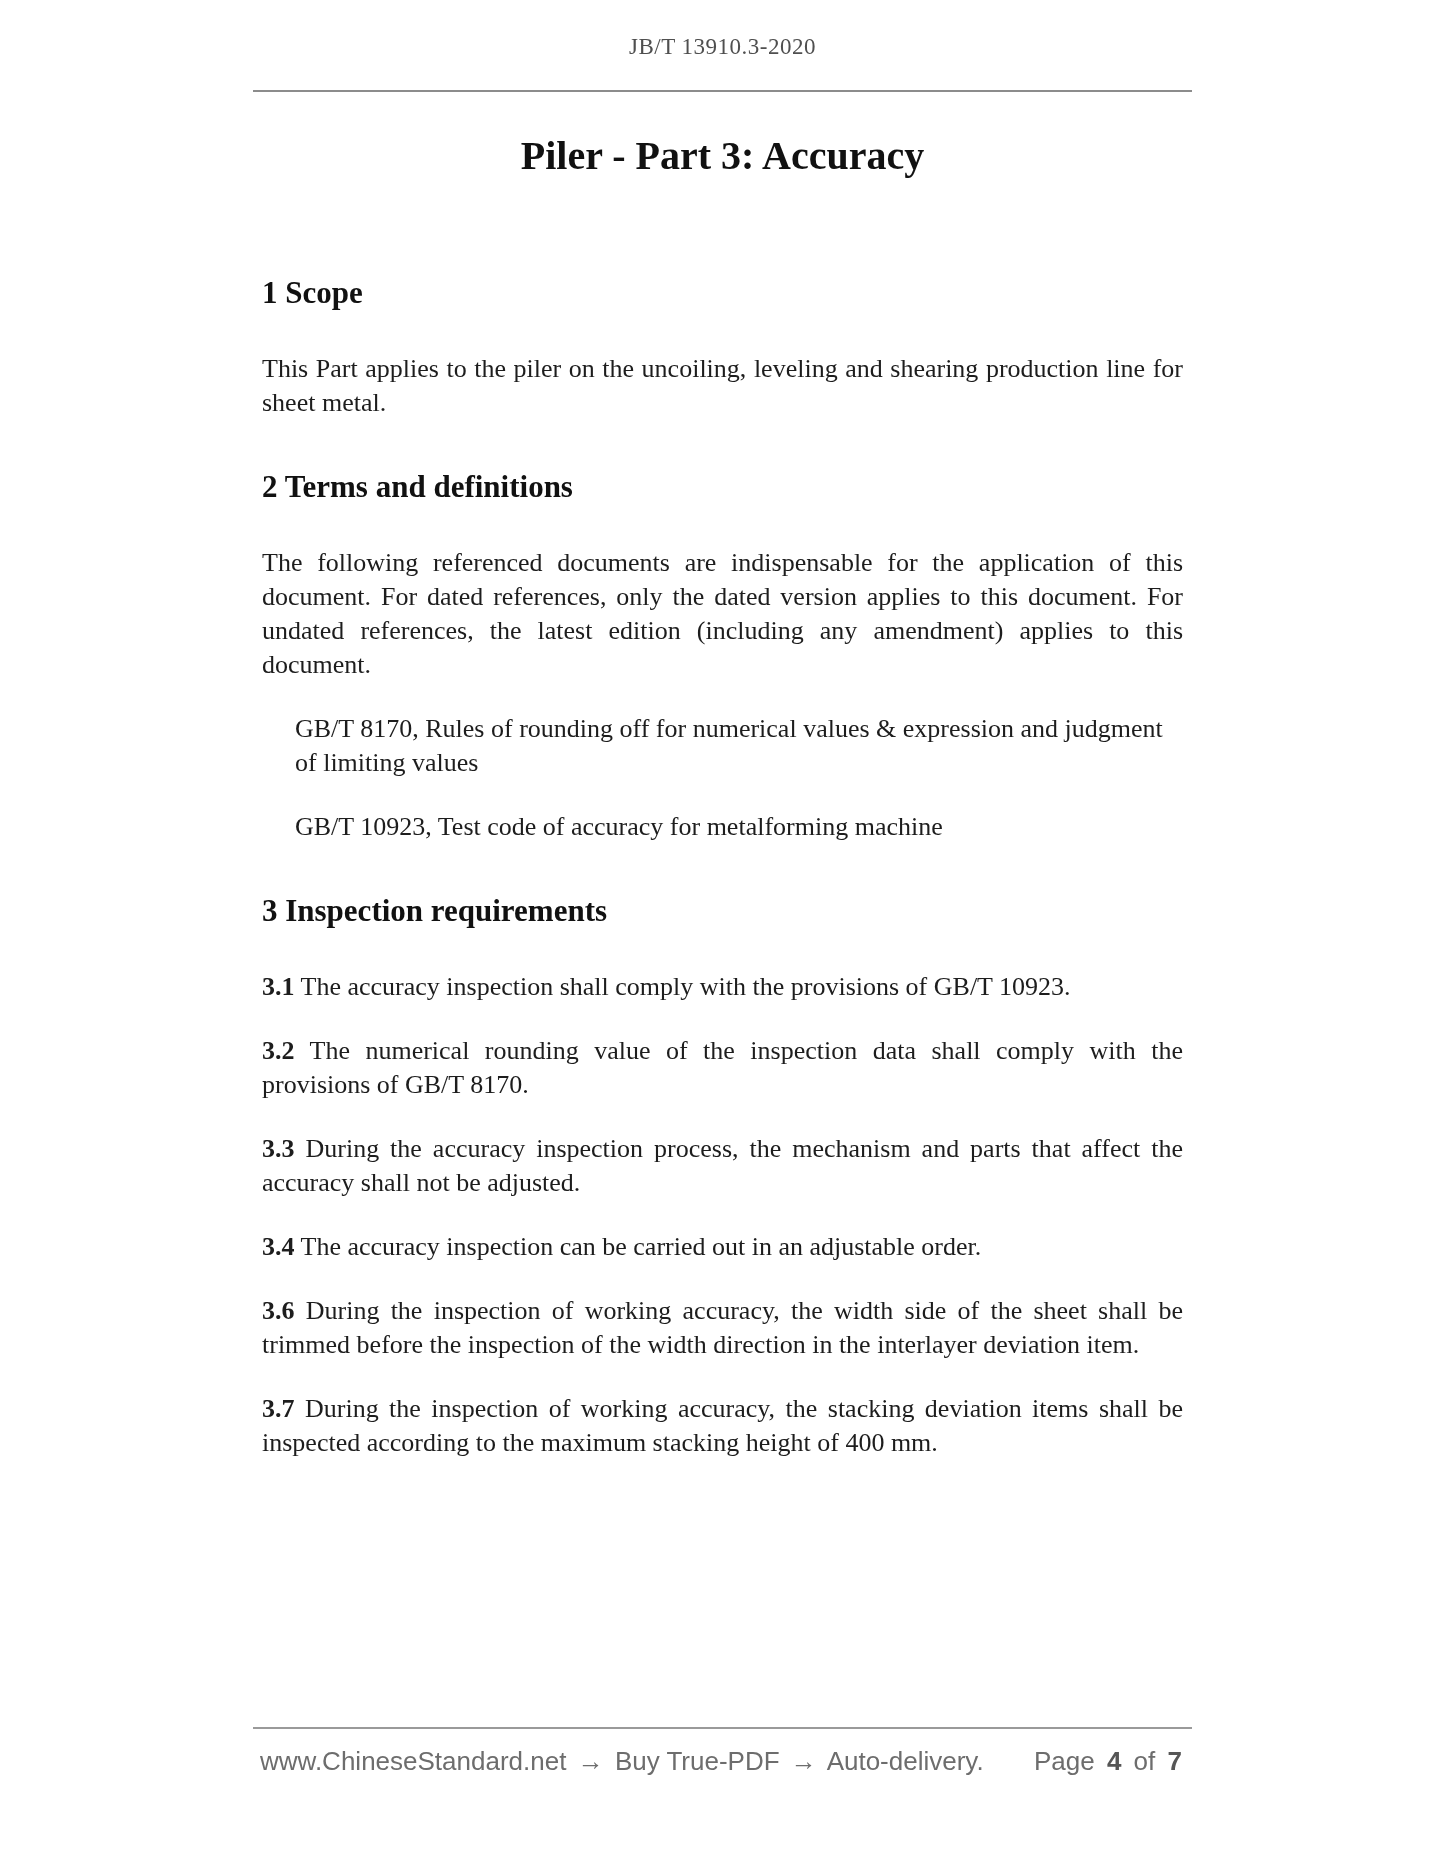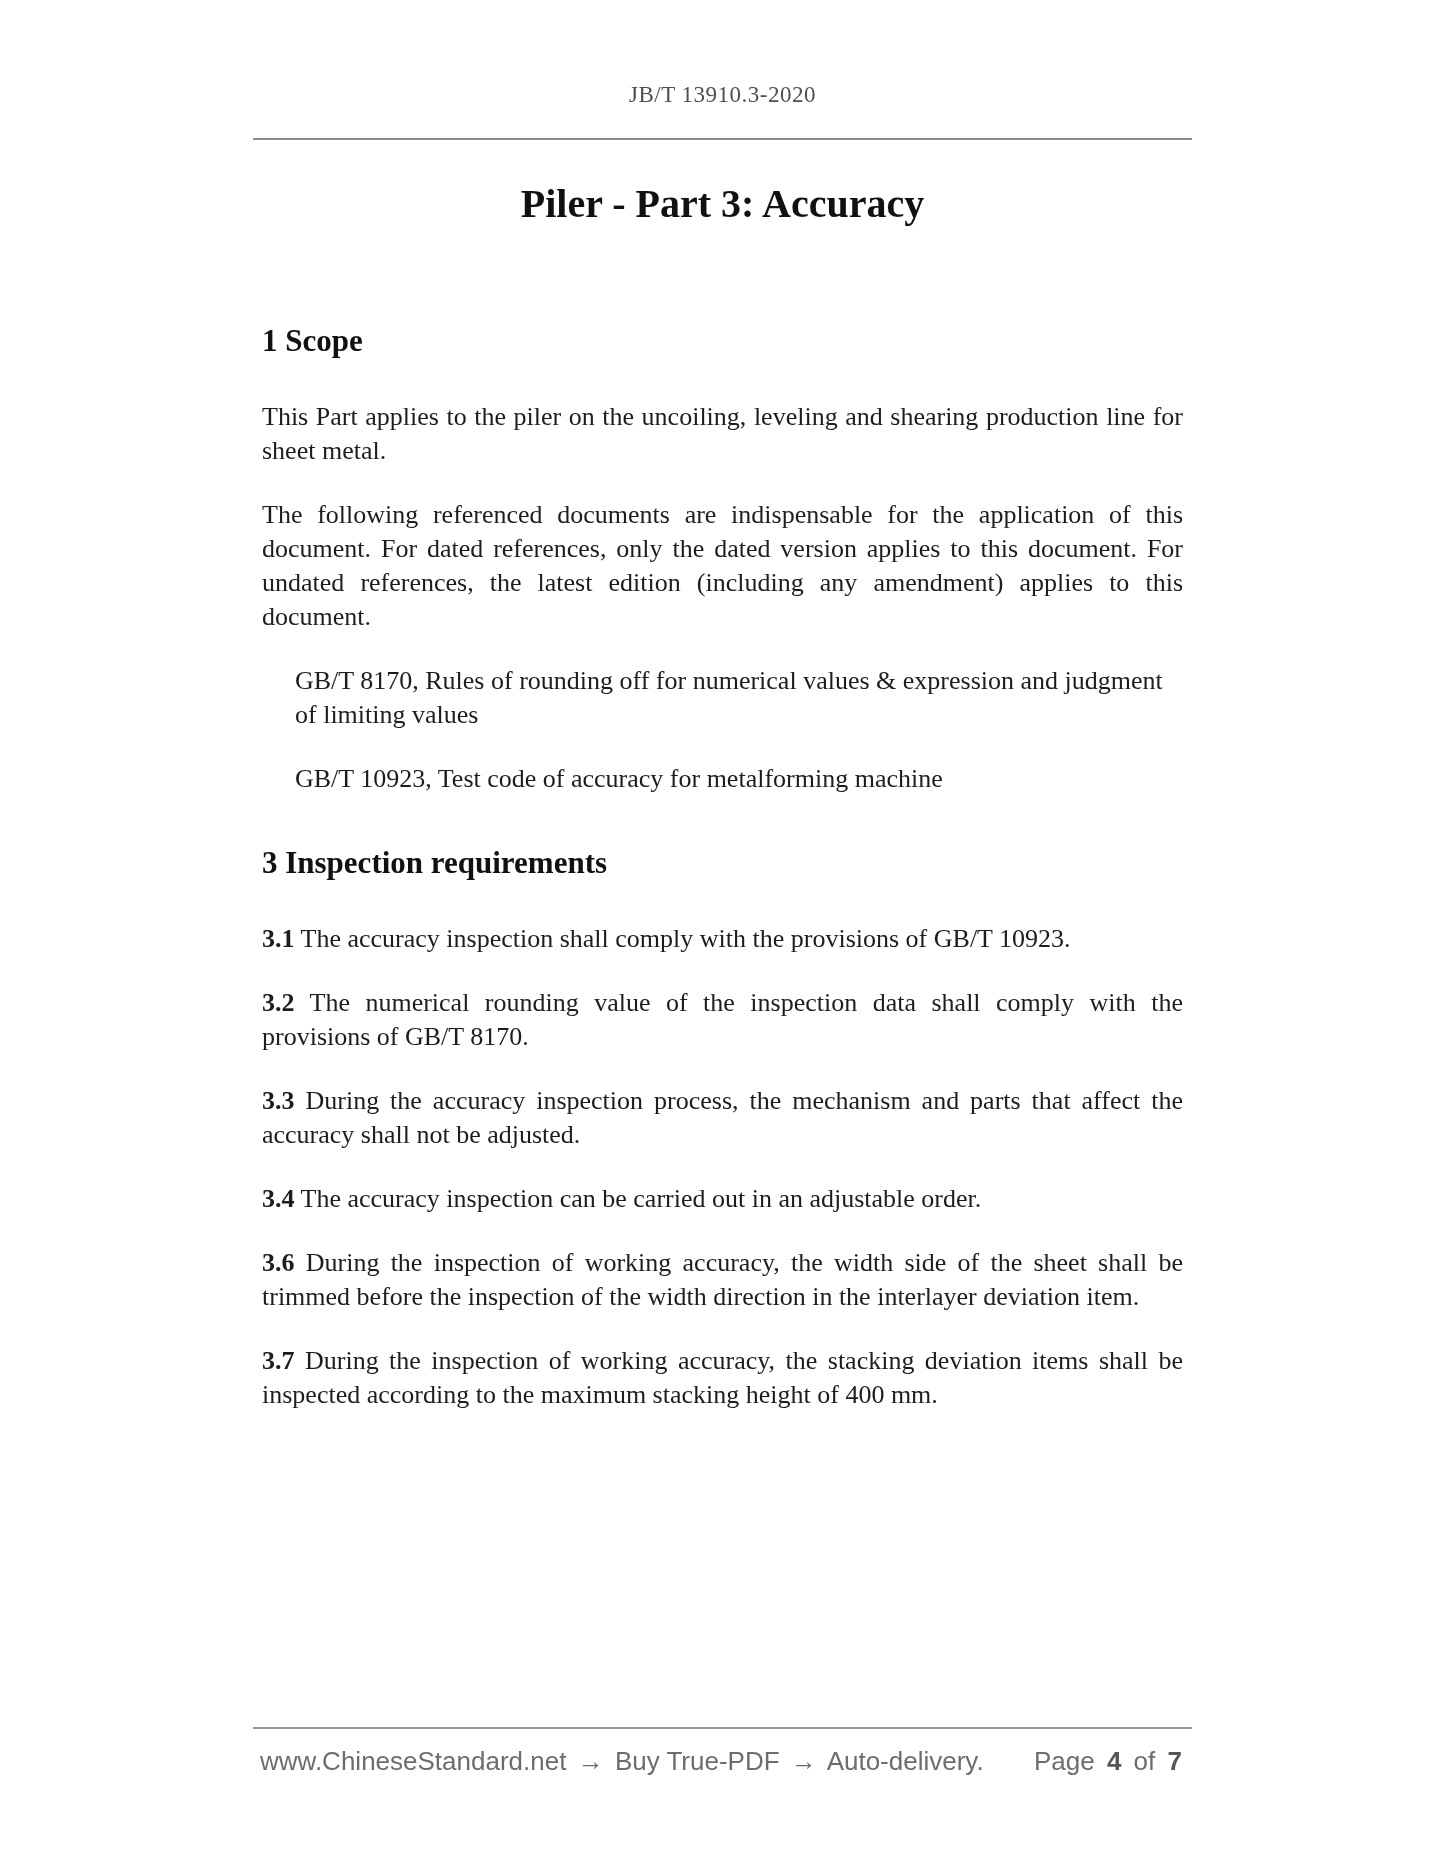--- a/index.html
+++ b/index.html
@@ -10,21 +10,21 @@
   .page {
     position: relative;
     width: 1445px;
     height: 1870px;
     background: #ffffff;
     font-family: "Liberation Serif", "DejaVu Serif", serif;
     color: #1d1d1d;
     overflow: hidden;
   }
   .doc-header {
-    padding-top: 80px;
+    padding-top: 32px;
   }
   .doc-number {
     text-align: center;
     font-size: 23px;
     line-height: 30px;
     color: #4f4f4f;
     letter-spacing: 0.5px;
   }
   .header-rule {
     margin: 28px 253px 0 253px;
@@ -120,20 +120,21 @@
 
   <h1 class="doc-title">Piler - Part 3: Accuracy</h1>
 
   <main class="content">
 
     <h2 class="first">1 Scope</h2>
 
 
     <p>This Part applies to the piler on the uncoiling, leveling and shearing production line for sheet metal.</p>
 
+    <h2>2 Terms and definitions</h2>
 
     <p>The following referenced documents are indispensable for the application of this document. For dated references, only the dated version applies to this document. For undated references, the latest edition (including any amendment) applies to this document.</p>
 
     <p class="ref">GB/T 8170, Rules of rounding off for numerical values &amp; expression and judgment of limiting values</p>
 
     <p class="ref">GB/T 10923, Test code of accuracy for metalforming machine</p>
 
     <h2>3 Inspection requirements</h2>
 
     <p class="single"><span class="clause-num">3.1</span> <span>The accuracy inspection shall comply with the provisions of GB/T 10923.</span></p>

